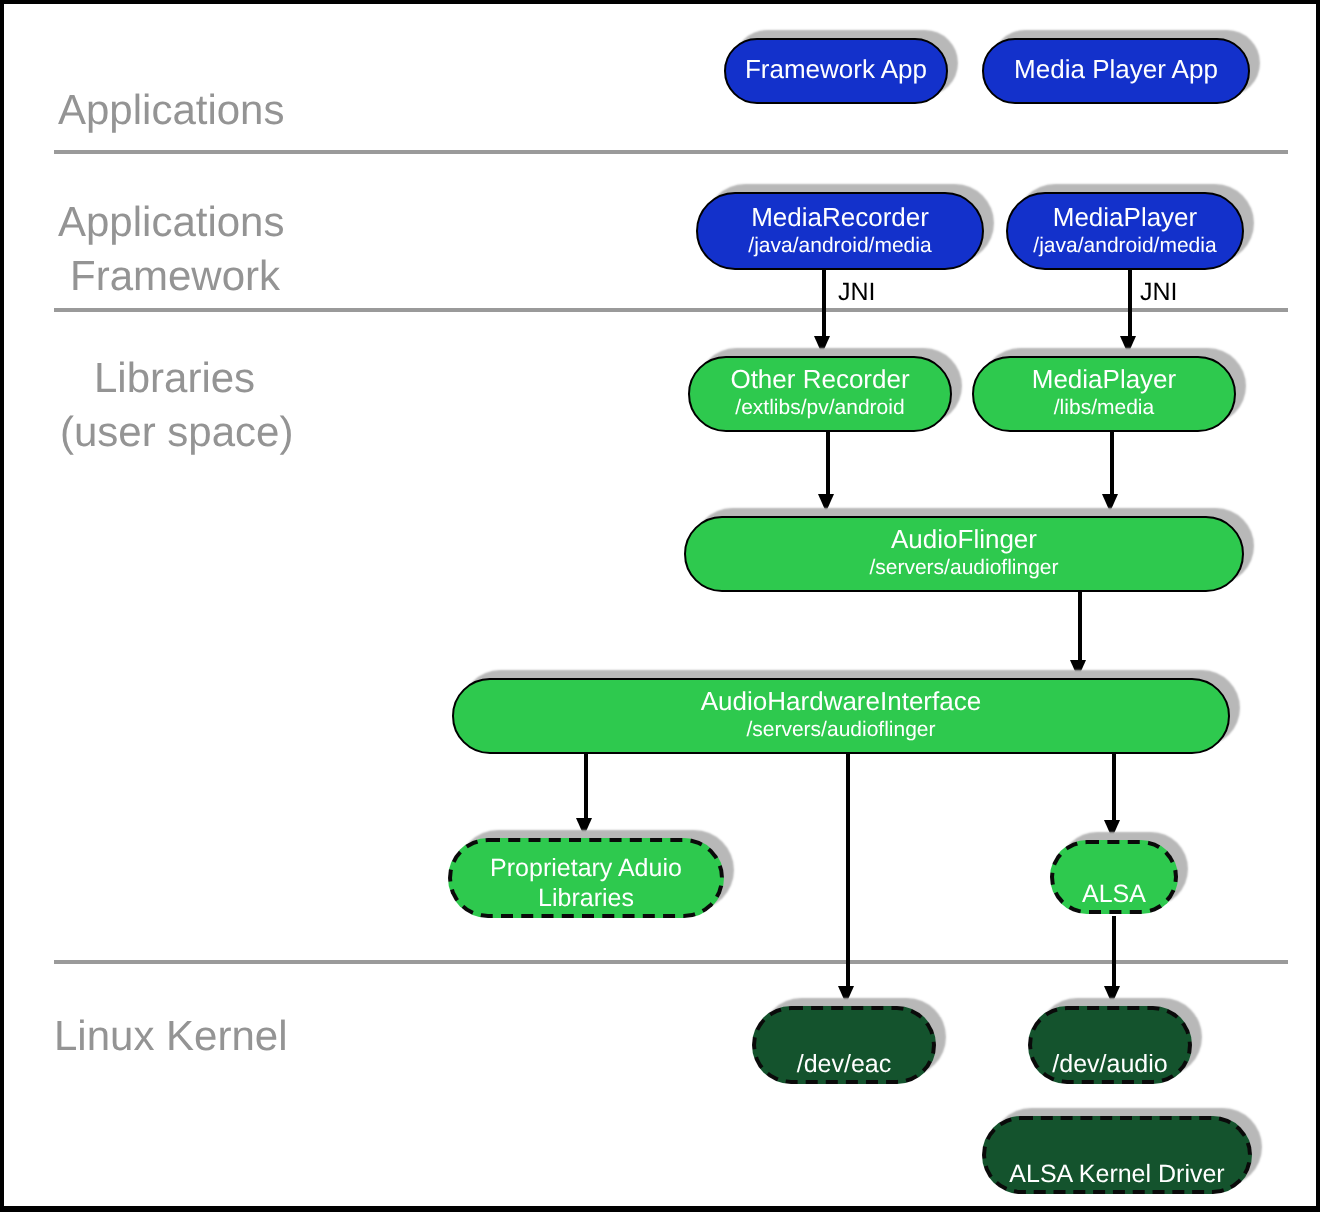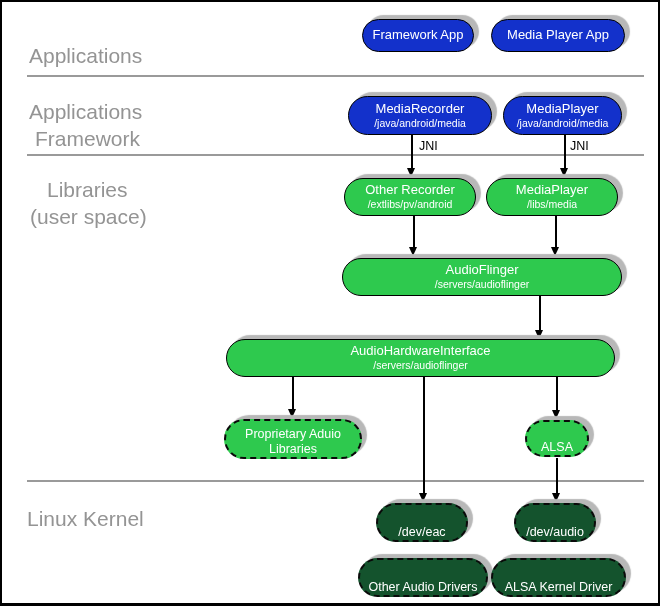--- a/index.html
+++ b/index.html
@@ -146,20 +146,17 @@
 
   <div class="vline" style="left:554px;top:456px;height:36px"></div>
   <div class="ahead" style="left:550px;top:491px"></div>
 
   <div class="node red dashed" style="left:374px;top:501px;width:92px;height:39px">
     <div class="nt2">/dev/eac</div>
   </div>
   <div class="node red dashed" style="left:512px;top:501px;width:82px;height:39px">
     <div class="nt2">/dev/audio</div>
   </div>
-  <div class="node red dashed" style="left:356px;top:556px;width:130px;height:39px">
-    <div class="nt2">Other Audio Drivers</div>
-  </div>
   <div class="node red dashed" style="left:489px;top:556px;width:135px;height:39px">
     <div class="nt2">ALSA Kernel Driver</div>
   </div>
 
 </div>
 
 </body></html>

